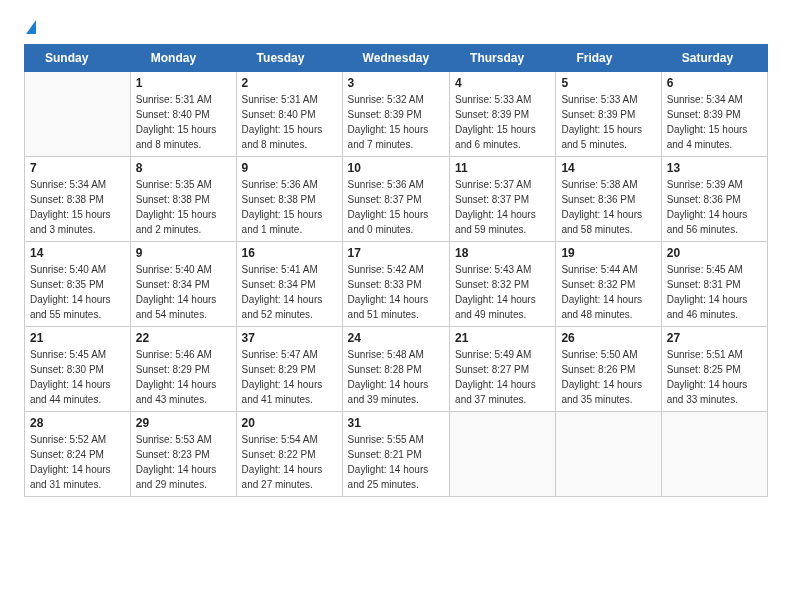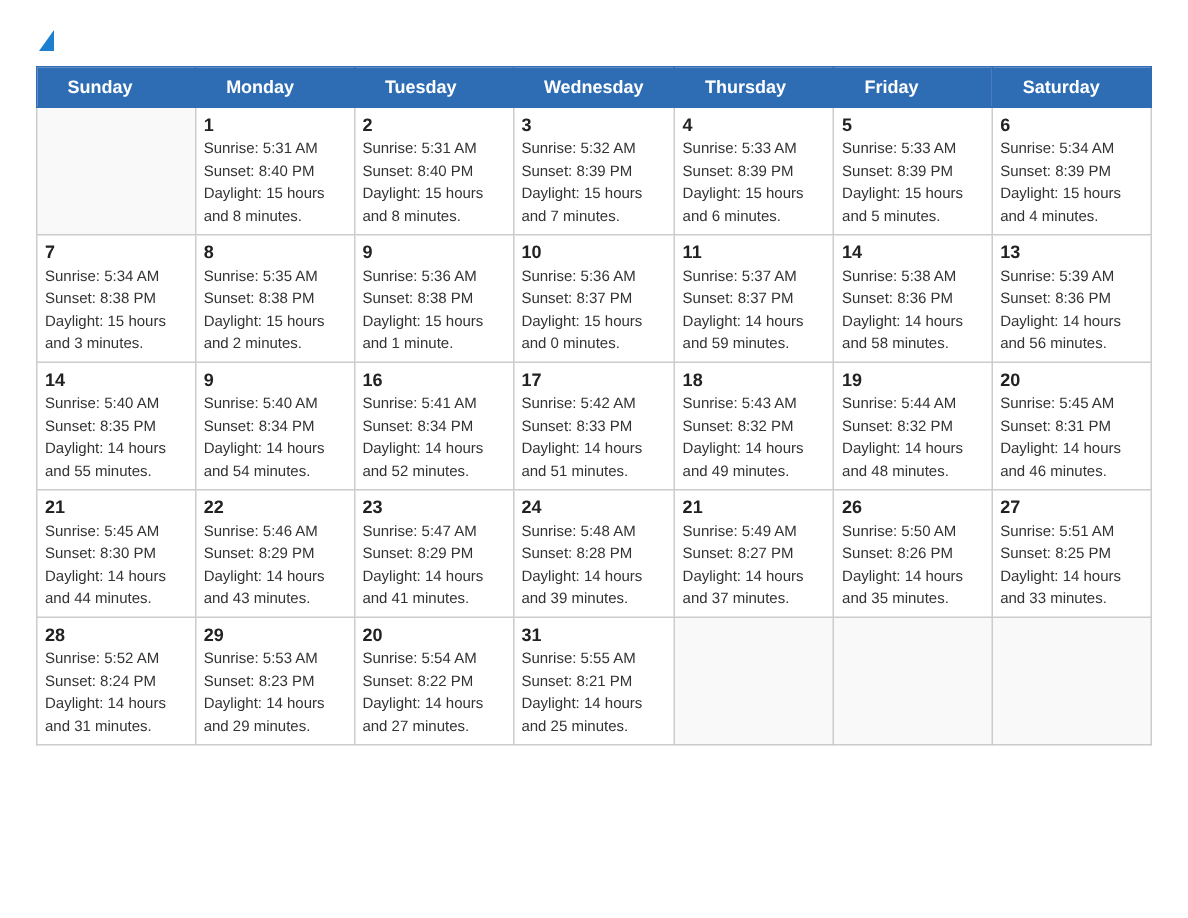--- a/index.html
+++ b/index.html
@@ -219,21 +219,21 @@
       <tr>
         <td>
           <div class="day-num">21</div>
           <div class="day-info">Sunrise: 5:45 AM<br>Sunset: 8:30 PM<br>Daylight: 14 hours<br>and 44 minutes.</div>
         </td>
         <td>
           <div class="day-num">22</div>
           <div class="day-info">Sunrise: 5:46 AM<br>Sunset: 8:29 PM<br>Daylight: 14 hours<br>and 43 minutes.</div>
         </td>
         <td>
-          <div class="day-num">23</div>
+          <div class="day-num">37</div>
           <div class="day-info">Sunrise: 5:47 AM<br>Sunset: 8:29 PM<br>Daylight: 14 hours<br>and 41 minutes.</div>
         </td>
         <td>
           <div class="day-num">24</div>
           <div class="day-info">Sunrise: 5:48 AM<br>Sunset: 8:28 PM<br>Daylight: 14 hours<br>and 39 minutes.</div>
         </td>
         <td>
           <div class="day-num">21</div>
           <div class="day-info">Sunrise: 5:49 AM<br>Sunset: 8:27 PM<br>Daylight: 14 hours<br>and 37 minutes.</div>
         </td>

